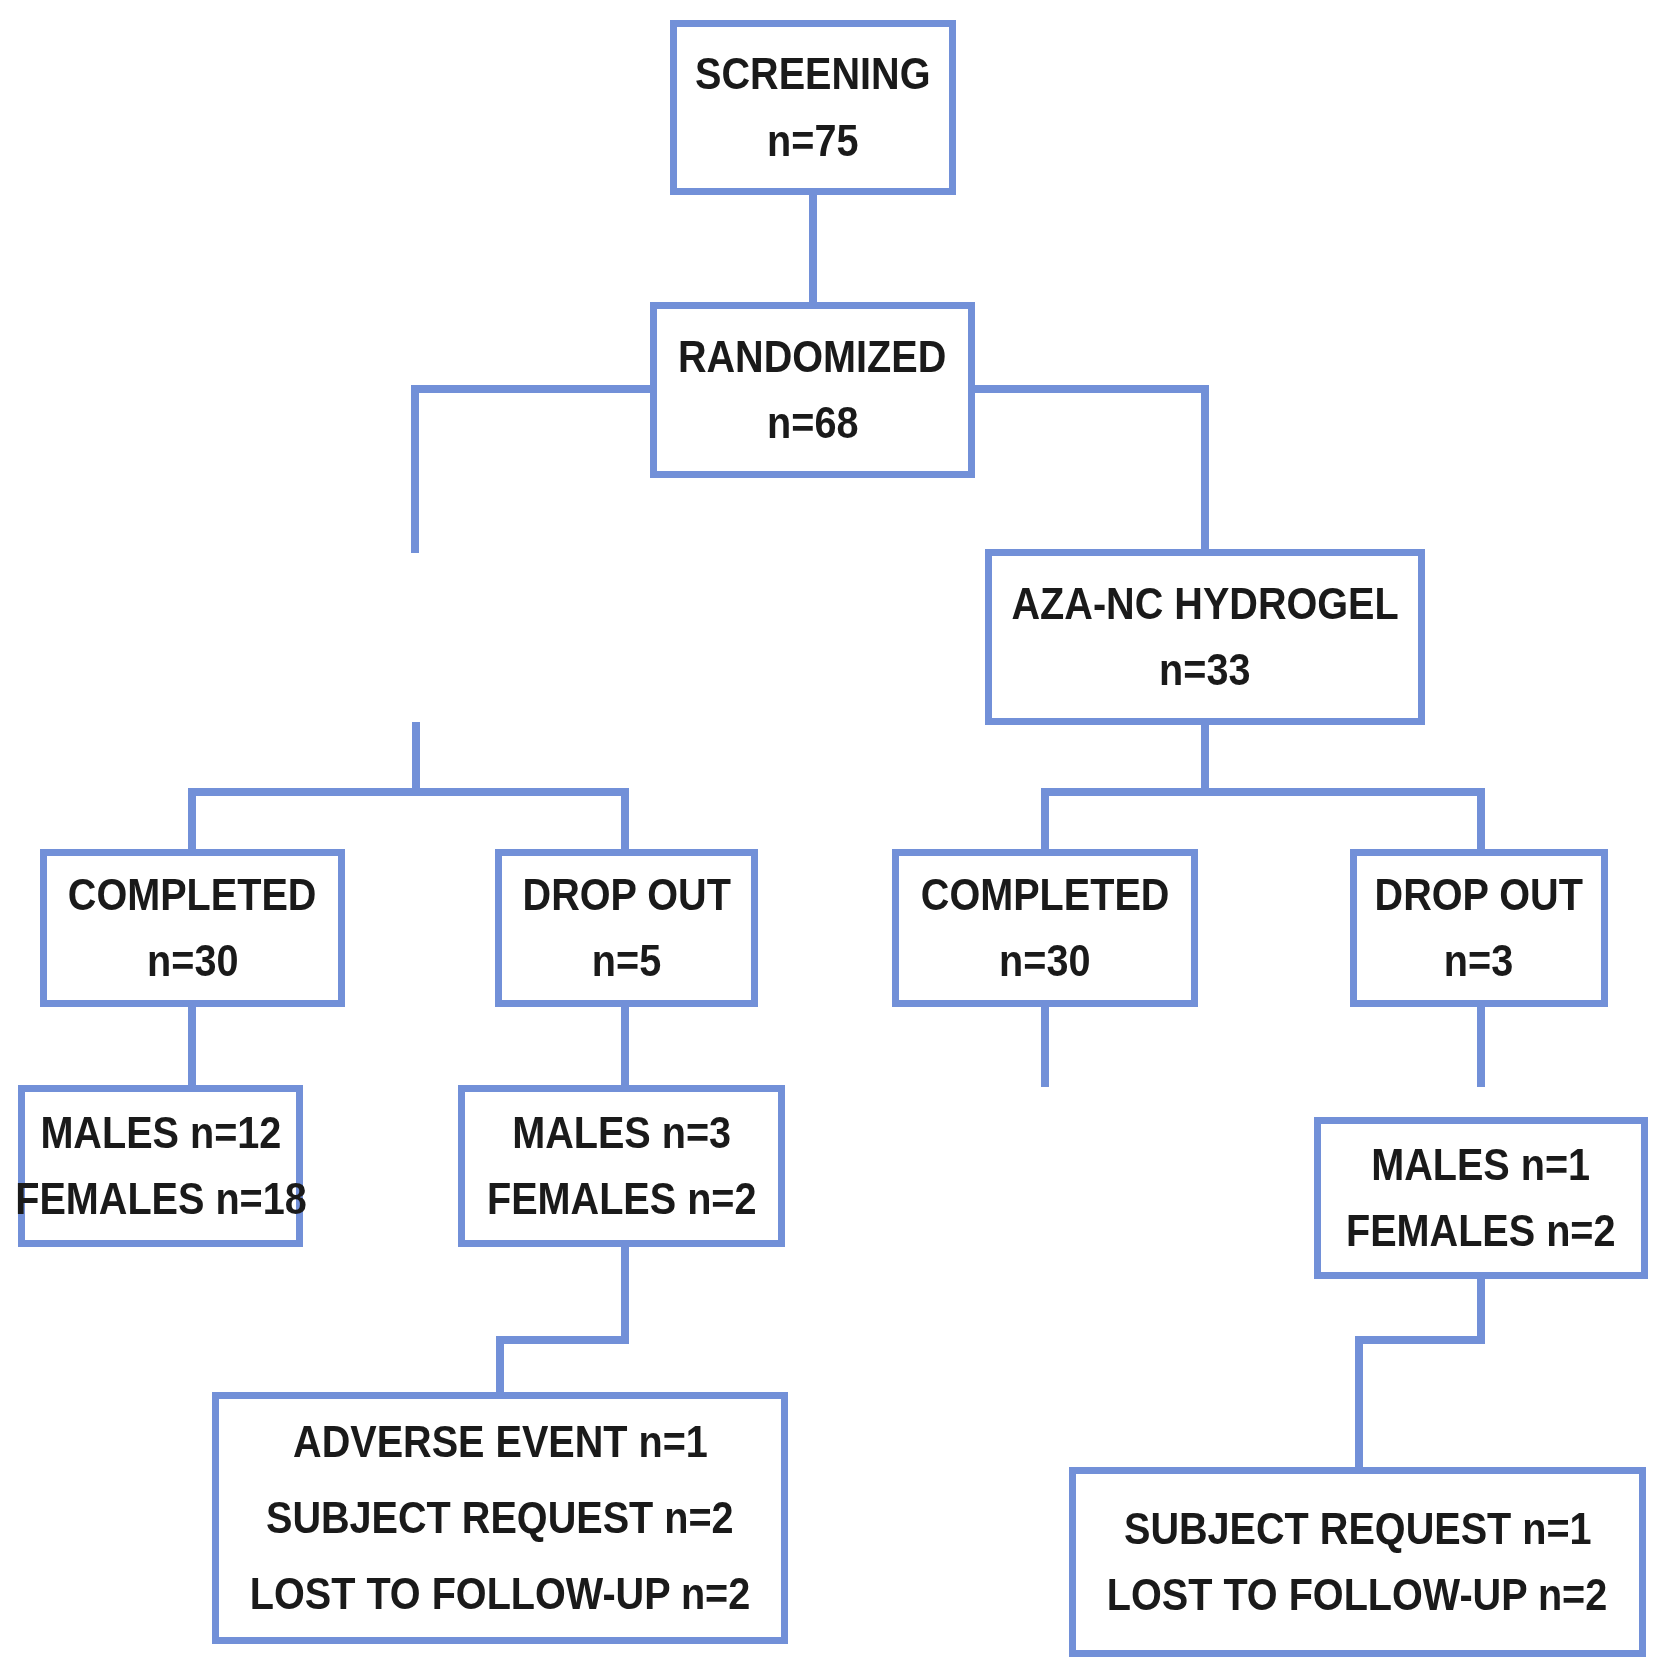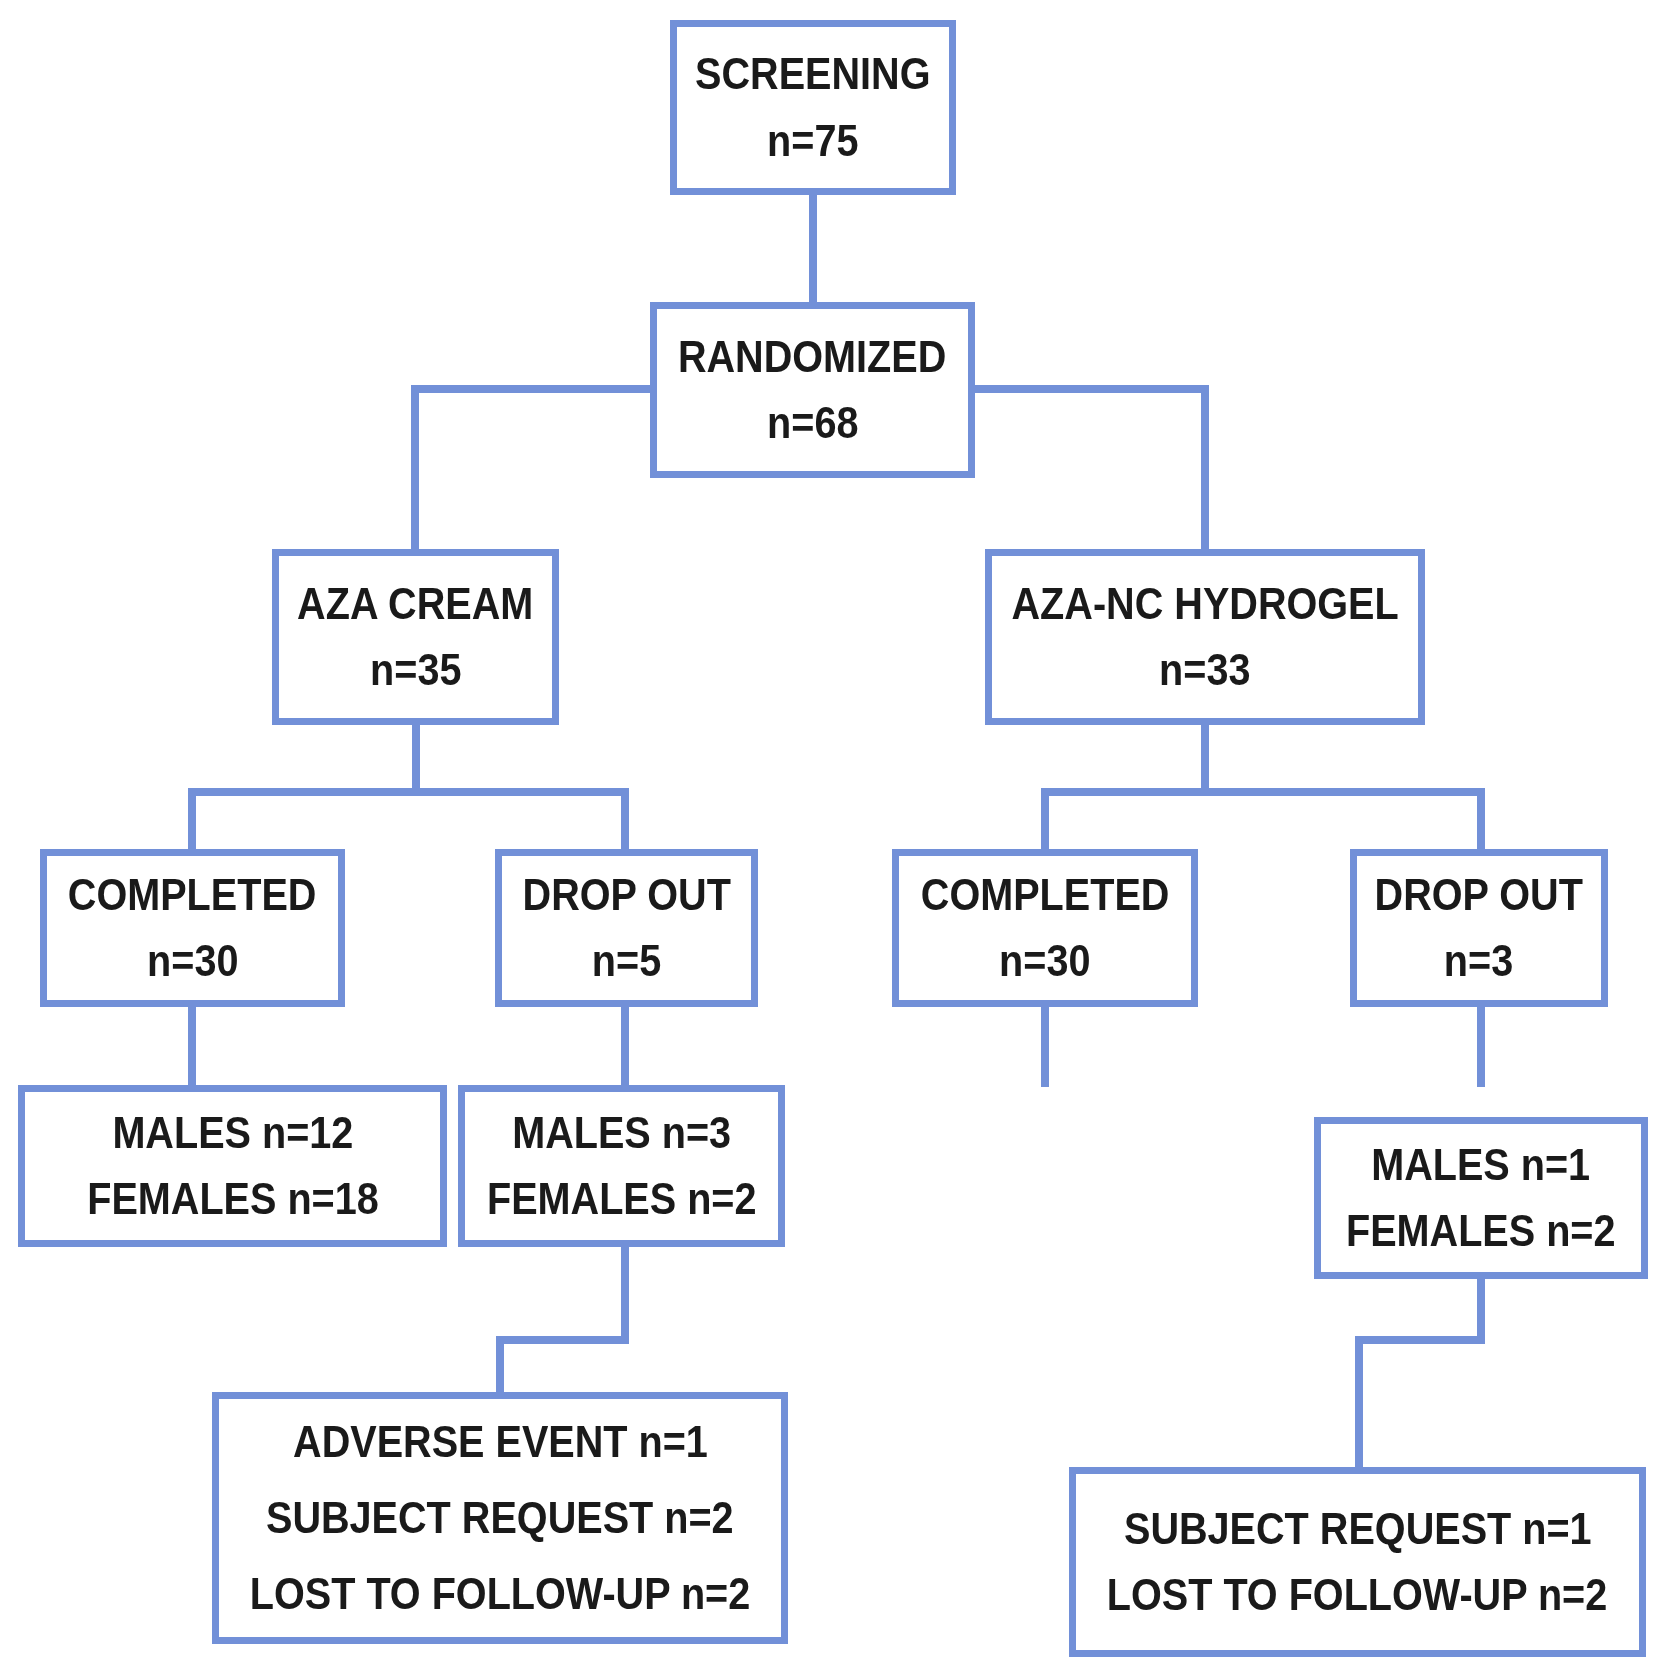--- a/index.html
+++ b/index.html
@@ -72,24 +72,20 @@
   <div class="node" style="left:670px;top:20px;width:286px;height:175px">
     <div class="nl">SCREENING</div>
     <div class="nl">n=75</div>
   </div>
 
   <div class="node" style="left:650px;top:302px;width:325px;height:176px">
     <div class="nl">RANDOMIZED</div>
     <div class="nl">n=68</div>
   </div>
 
-  <div class="node" style="left:272px;top:549px;width:287px;height:176px">
-    <div class="nl">AZA CREAM</div>
-    <div class="nl">n=35</div>
-  </div>
 
   <div class="node" style="left:985px;top:549px;width:440px;height:176px">
     <div class="nl">AZA-NC HYDROGEL</div>
     <div class="nl">n=33</div>
   </div>
 
   <div class="node" style="left:40px;top:849px;width:305px;height:158px">
     <div class="nl">COMPLETED</div>
     <div class="nl">n=30</div>
   </div>
@@ -102,21 +98,21 @@
   <div class="node" style="left:892px;top:849px;width:306px;height:158px">
     <div class="nl">COMPLETED</div>
     <div class="nl">n=30</div>
   </div>
 
   <div class="node" style="left:1350px;top:849px;width:258px;height:158px">
     <div class="nl">DROP OUT</div>
     <div class="nl">n=3</div>
   </div>
 
-  <div class="node" style="left:18px;top:1085px;width:429px;height:162px">
+  <div class="node" style="left:18px;top:1085px;width:285px;height:162px">
     <div class="nl">MALES n=12</div>
     <div class="nl">FEMALES n=18</div>
   </div>
 
   <div class="node" style="left:458px;top:1085px;width:327px;height:162px">
     <div class="nl">MALES n=3</div>
     <div class="nl">FEMALES n=2</div>
   </div>
 
 

